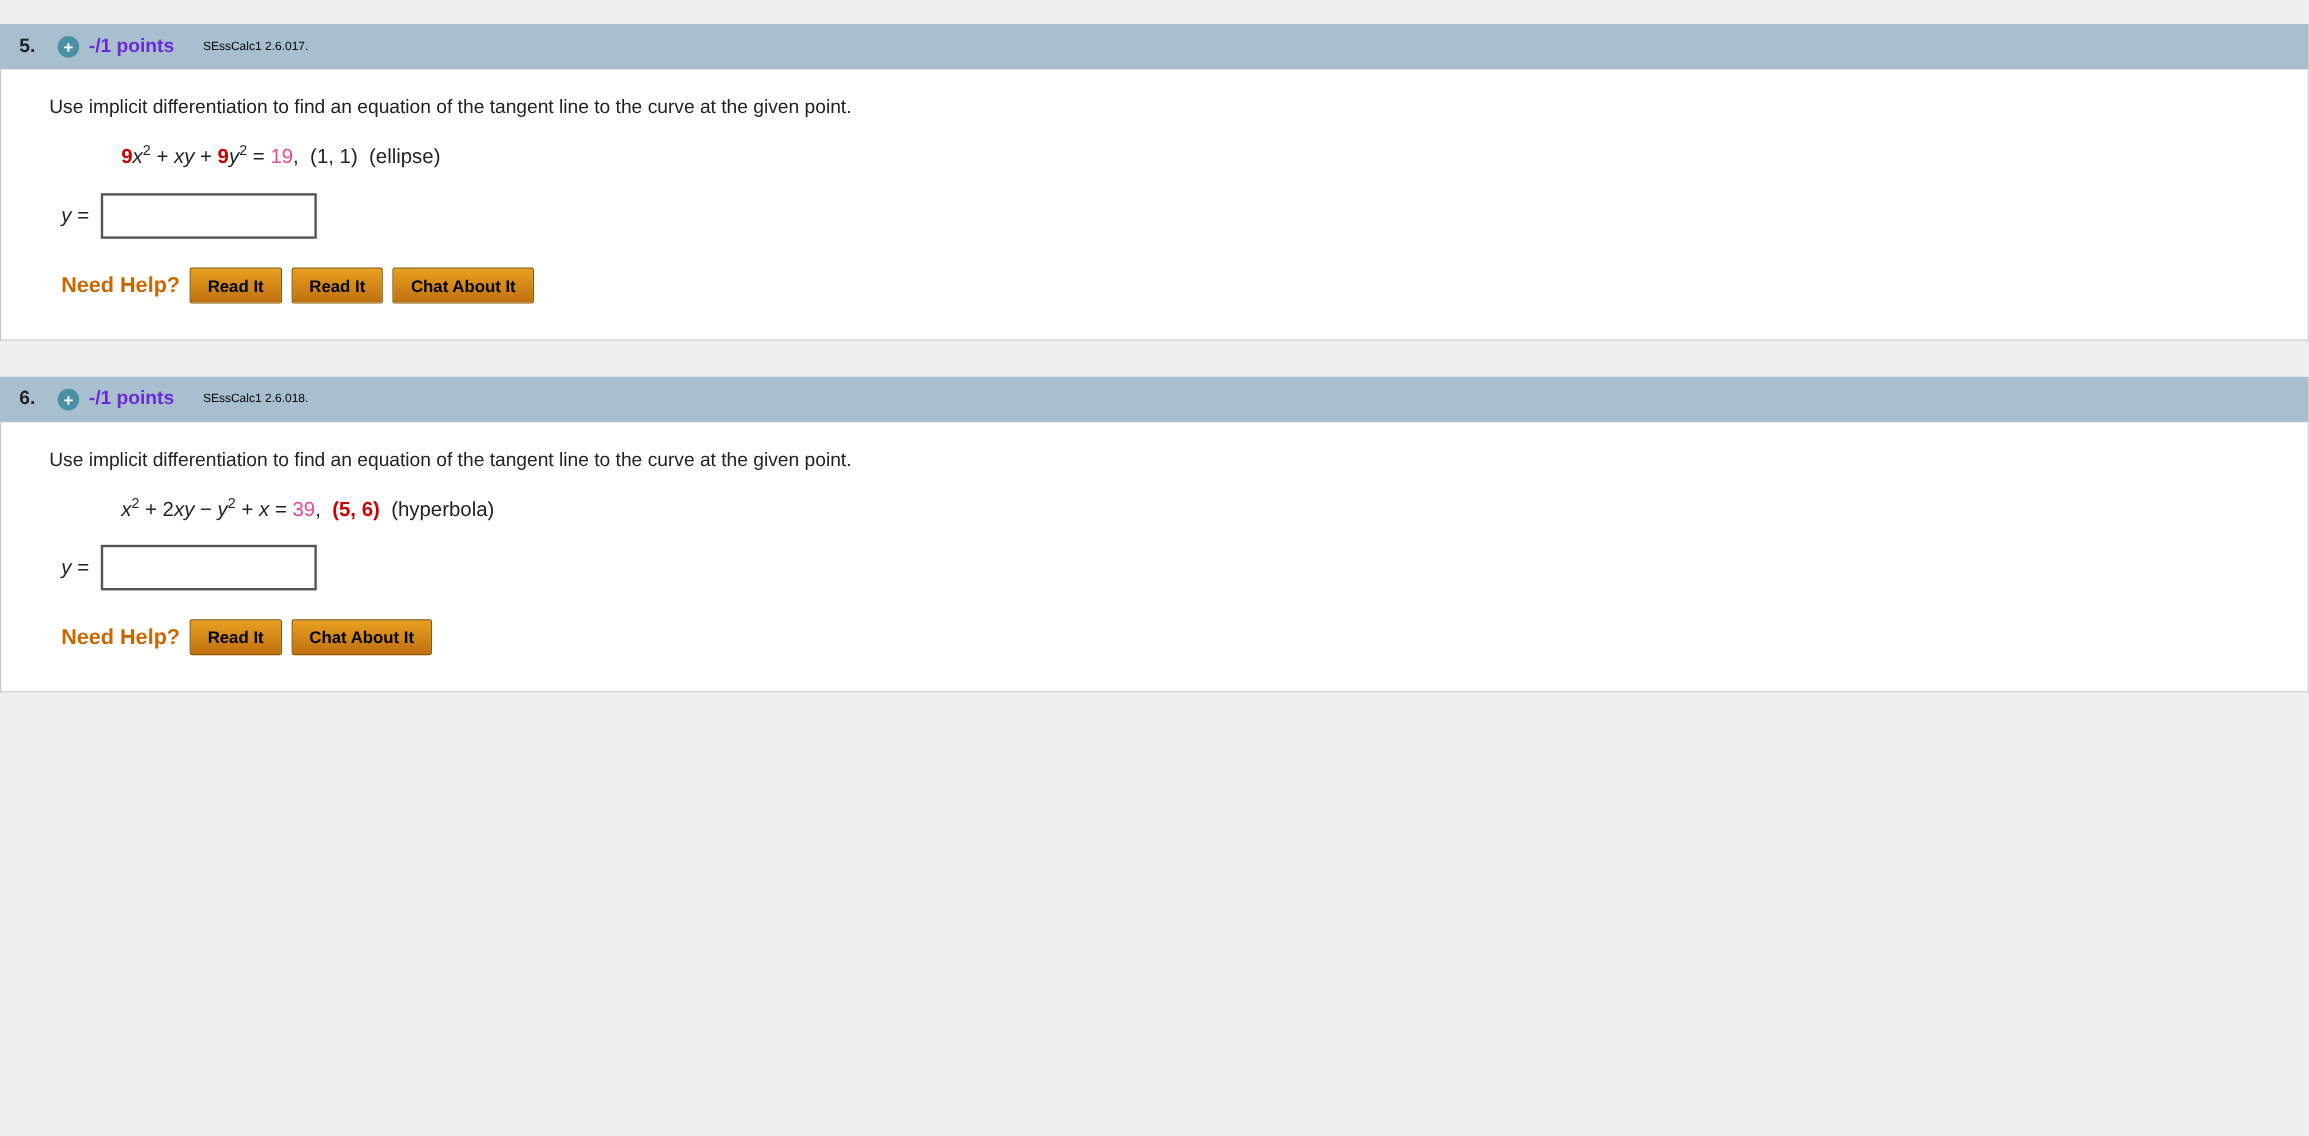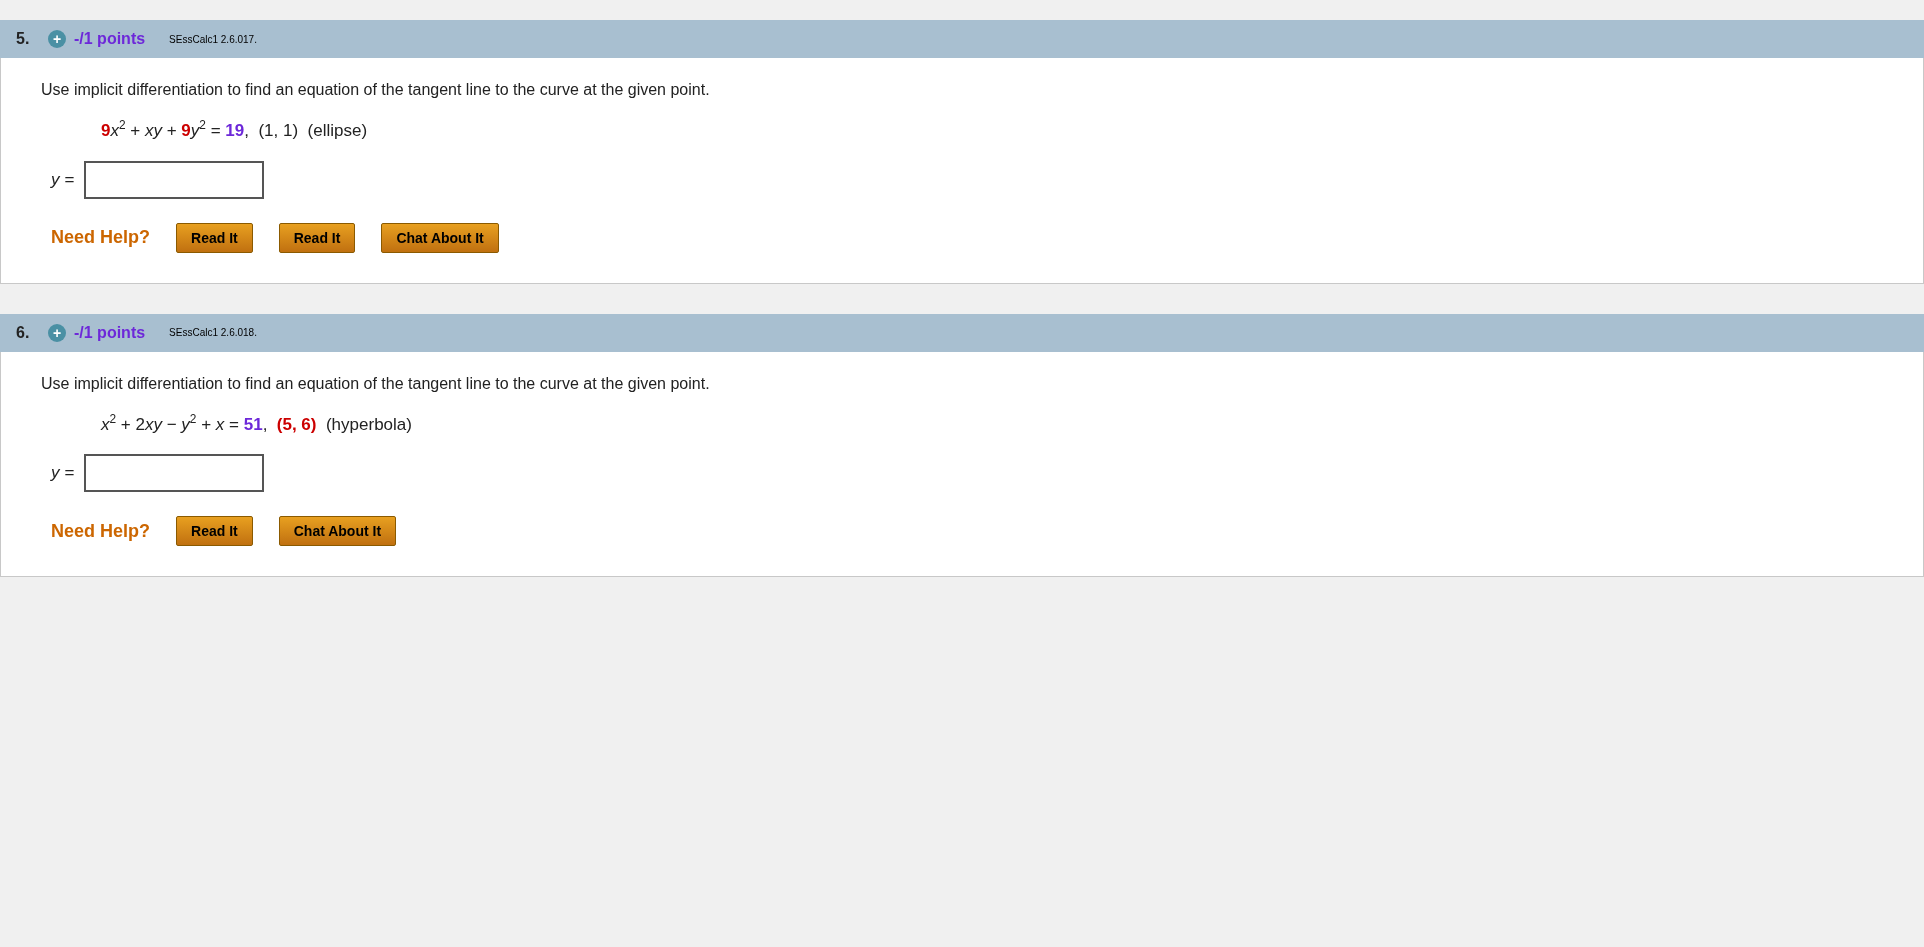--- a/index.html
+++ b/index.html
@@ -81,22 +81,22 @@
       margin-left: 60px;
       color: #222;
     }
 
     .red-term {
       color: #cc0000;
       font-weight: bold;
     }
 
     .blue-term {
-      color: #6d28d9;
-      font-weight: bold;
+      color: #ec4899;
+      font-weight: normal;
     }
 
     .answer-row {
       display: flex;
       align-items: center;
       gap: 10px;
       margin-bottom: 24px;
       margin-left: 10px;
     }
 
@@ -112,21 +112,21 @@
       height: 38px;
       font-size: 16px;
       padding: 4px 8px;
       outline: none;
       background: white;
     }
 
     .help-row {
       display: flex;
       align-items: center;
-      gap: 26px;
+      gap: 8px;
       margin-left: 10px;
     }
 
     .need-help-label {
       color: #cc6600;
       font-weight: bold;
       font-size: 18px;
     }
 
     .help-button {
@@ -177,21 +177,21 @@
 <div class="problem-container">
   <div class="problem-header">
     <span class="problem-number">6.</span>
     <span class="plus-icon">+</span>
     <span class="points-text">-/1 points</span>
     <span class="problem-id">SEssCalc1 2.6.018.</span>
   </div>
   <div class="problem-body">
     <p class="problem-description">Use implicit differentiation to find an equation of the tangent line to the curve at the given point.</p>
     <div class="equation-line">
-      <em>x</em><sup>2</sup> + 2<em>xy</em> − <em>y</em><sup>2</sup> + <em>x</em> = <span class="blue-term">51</span>,&nbsp;&nbsp;<span class="red-term">(5, 6)</span>&nbsp;&nbsp;(hyperbola)
+      <em>x</em><sup>2</sup> + 2<em>xy</em> − <em>y</em><sup>2</sup> + <em>x</em> = <span class="blue-term">39</span>,&nbsp;&nbsp;<span class="red-term">(5, 6)</span>&nbsp;&nbsp;(hyperbola)
     </div>
     <div class="answer-row">
       <span class="answer-label"><em>y</em> =</span>
       <input class="answer-input" type="text" style="">
     </div>
     <div class="help-row">
       <span class="need-help-label">Need Help?</span>
       <button class="help-button">Read It</button>
       <button class="help-button">Chat About It</button>
     </div>

